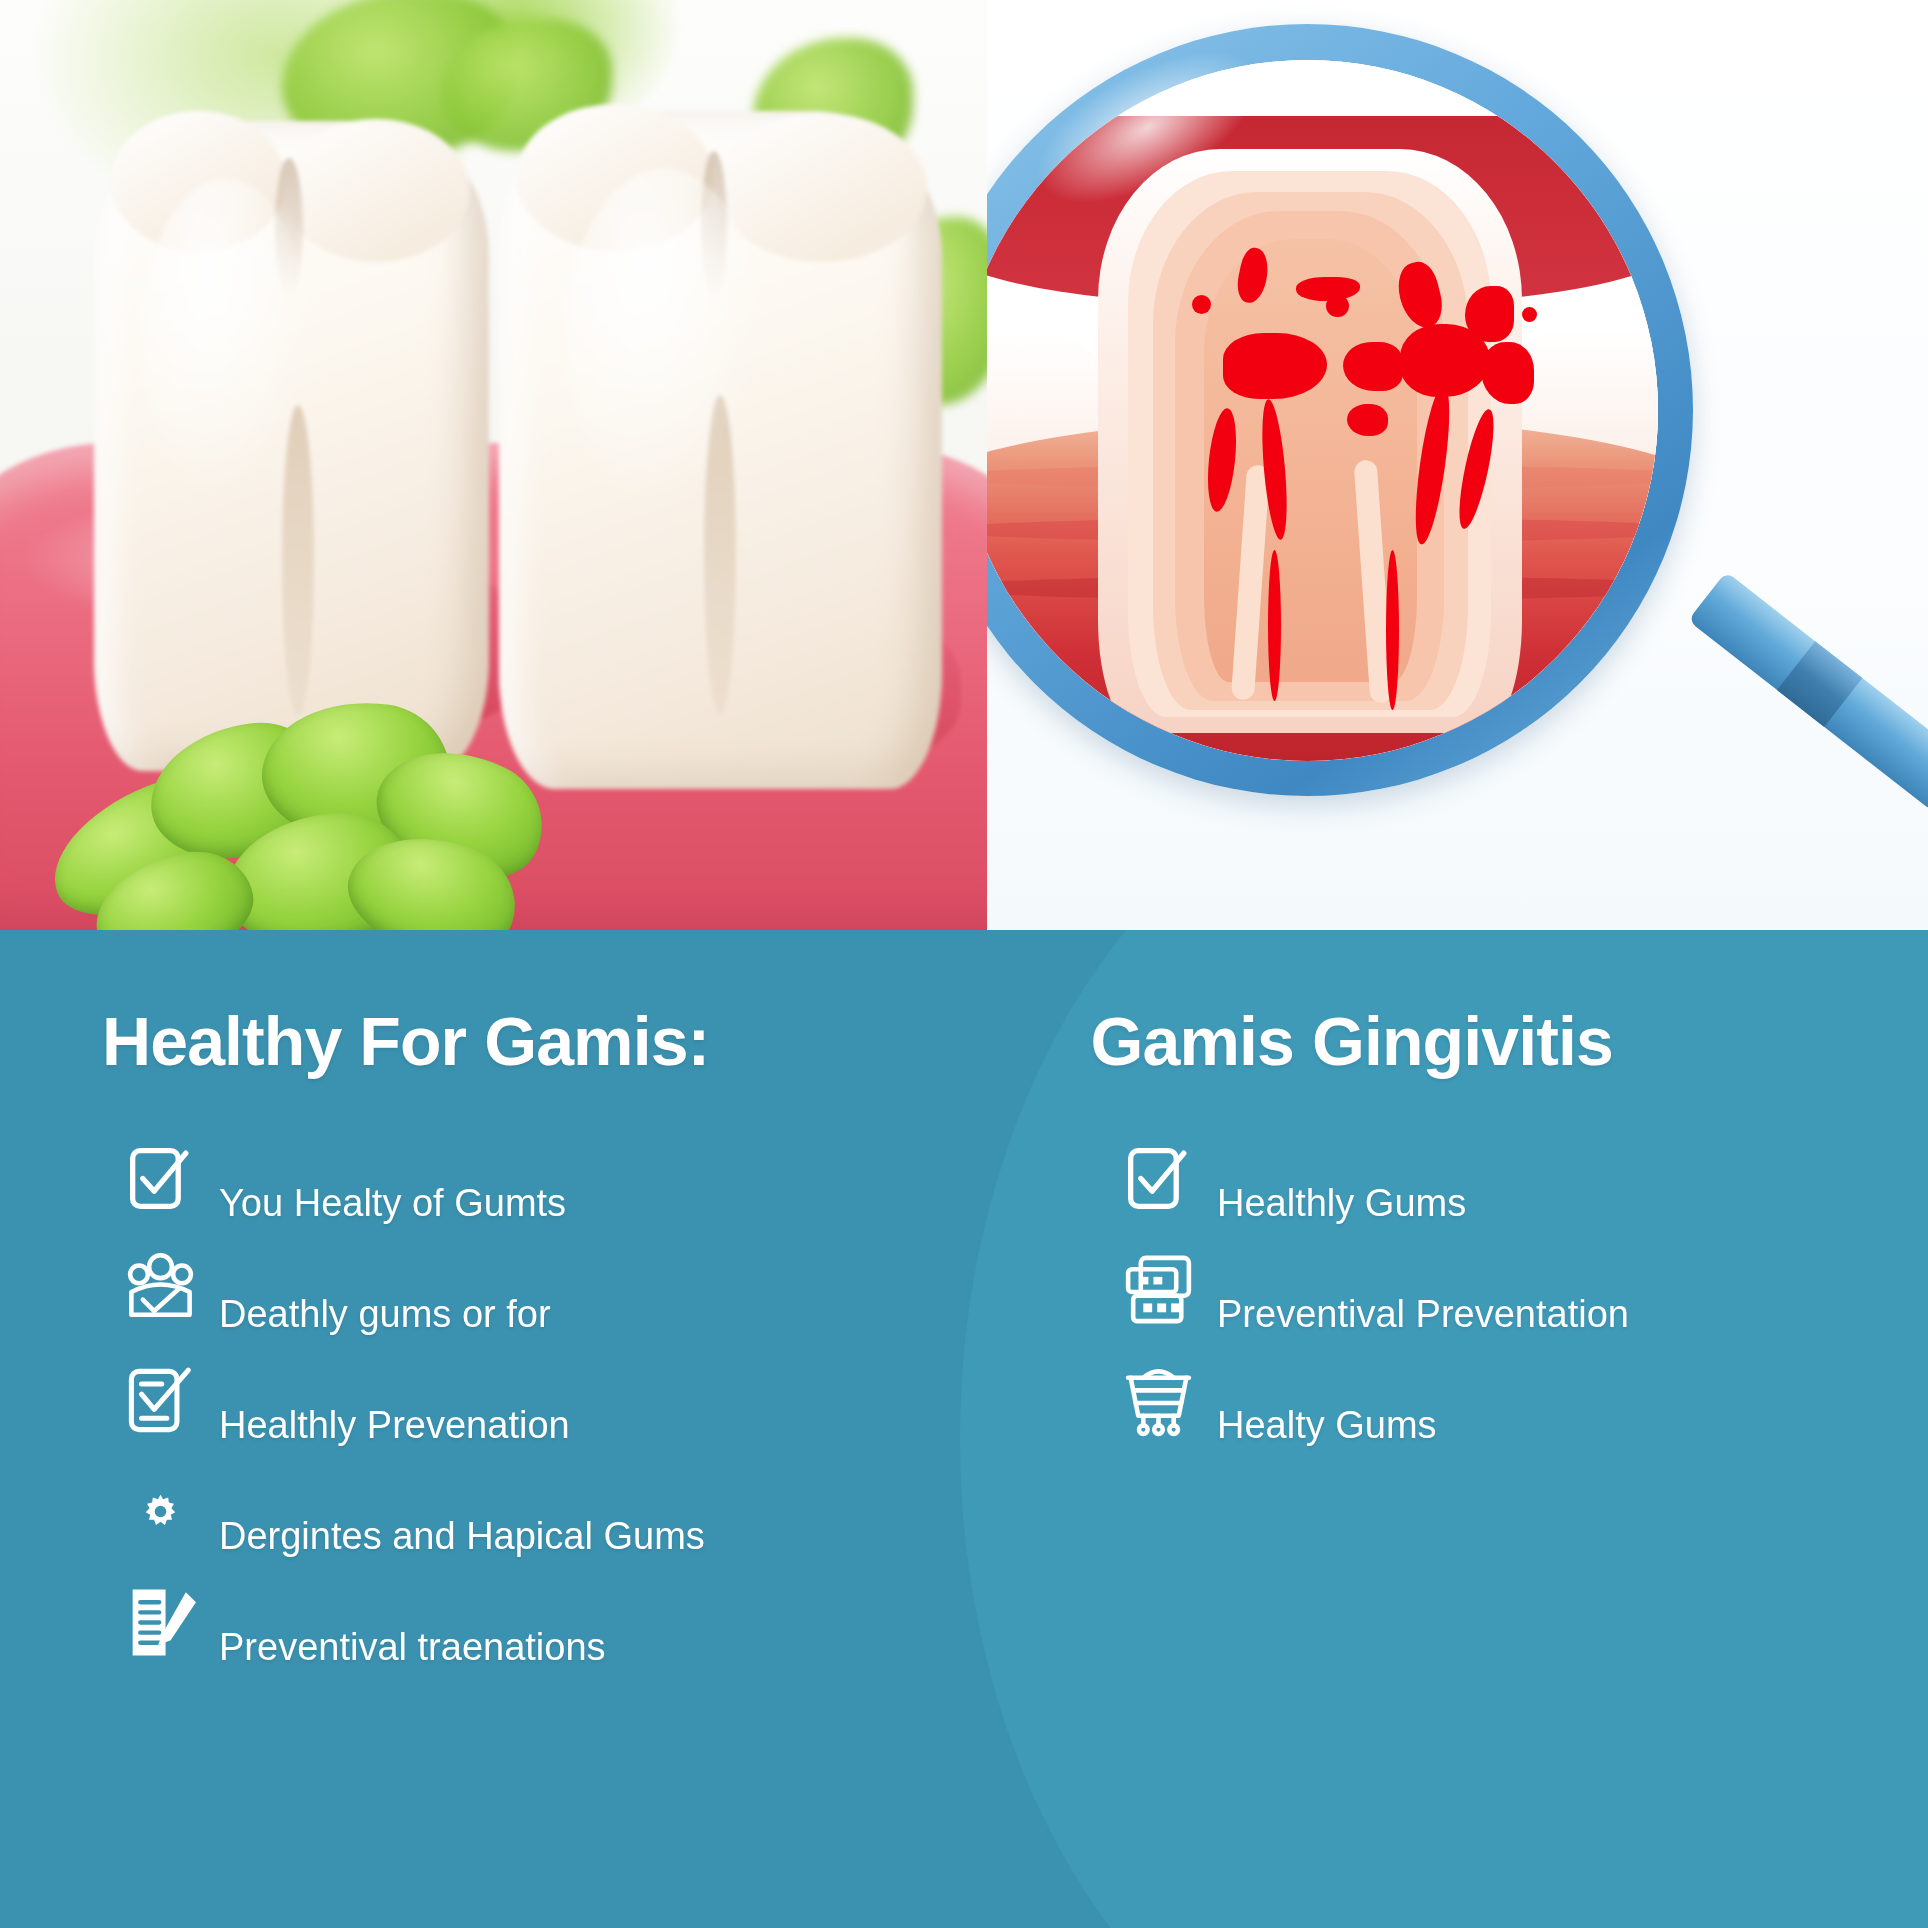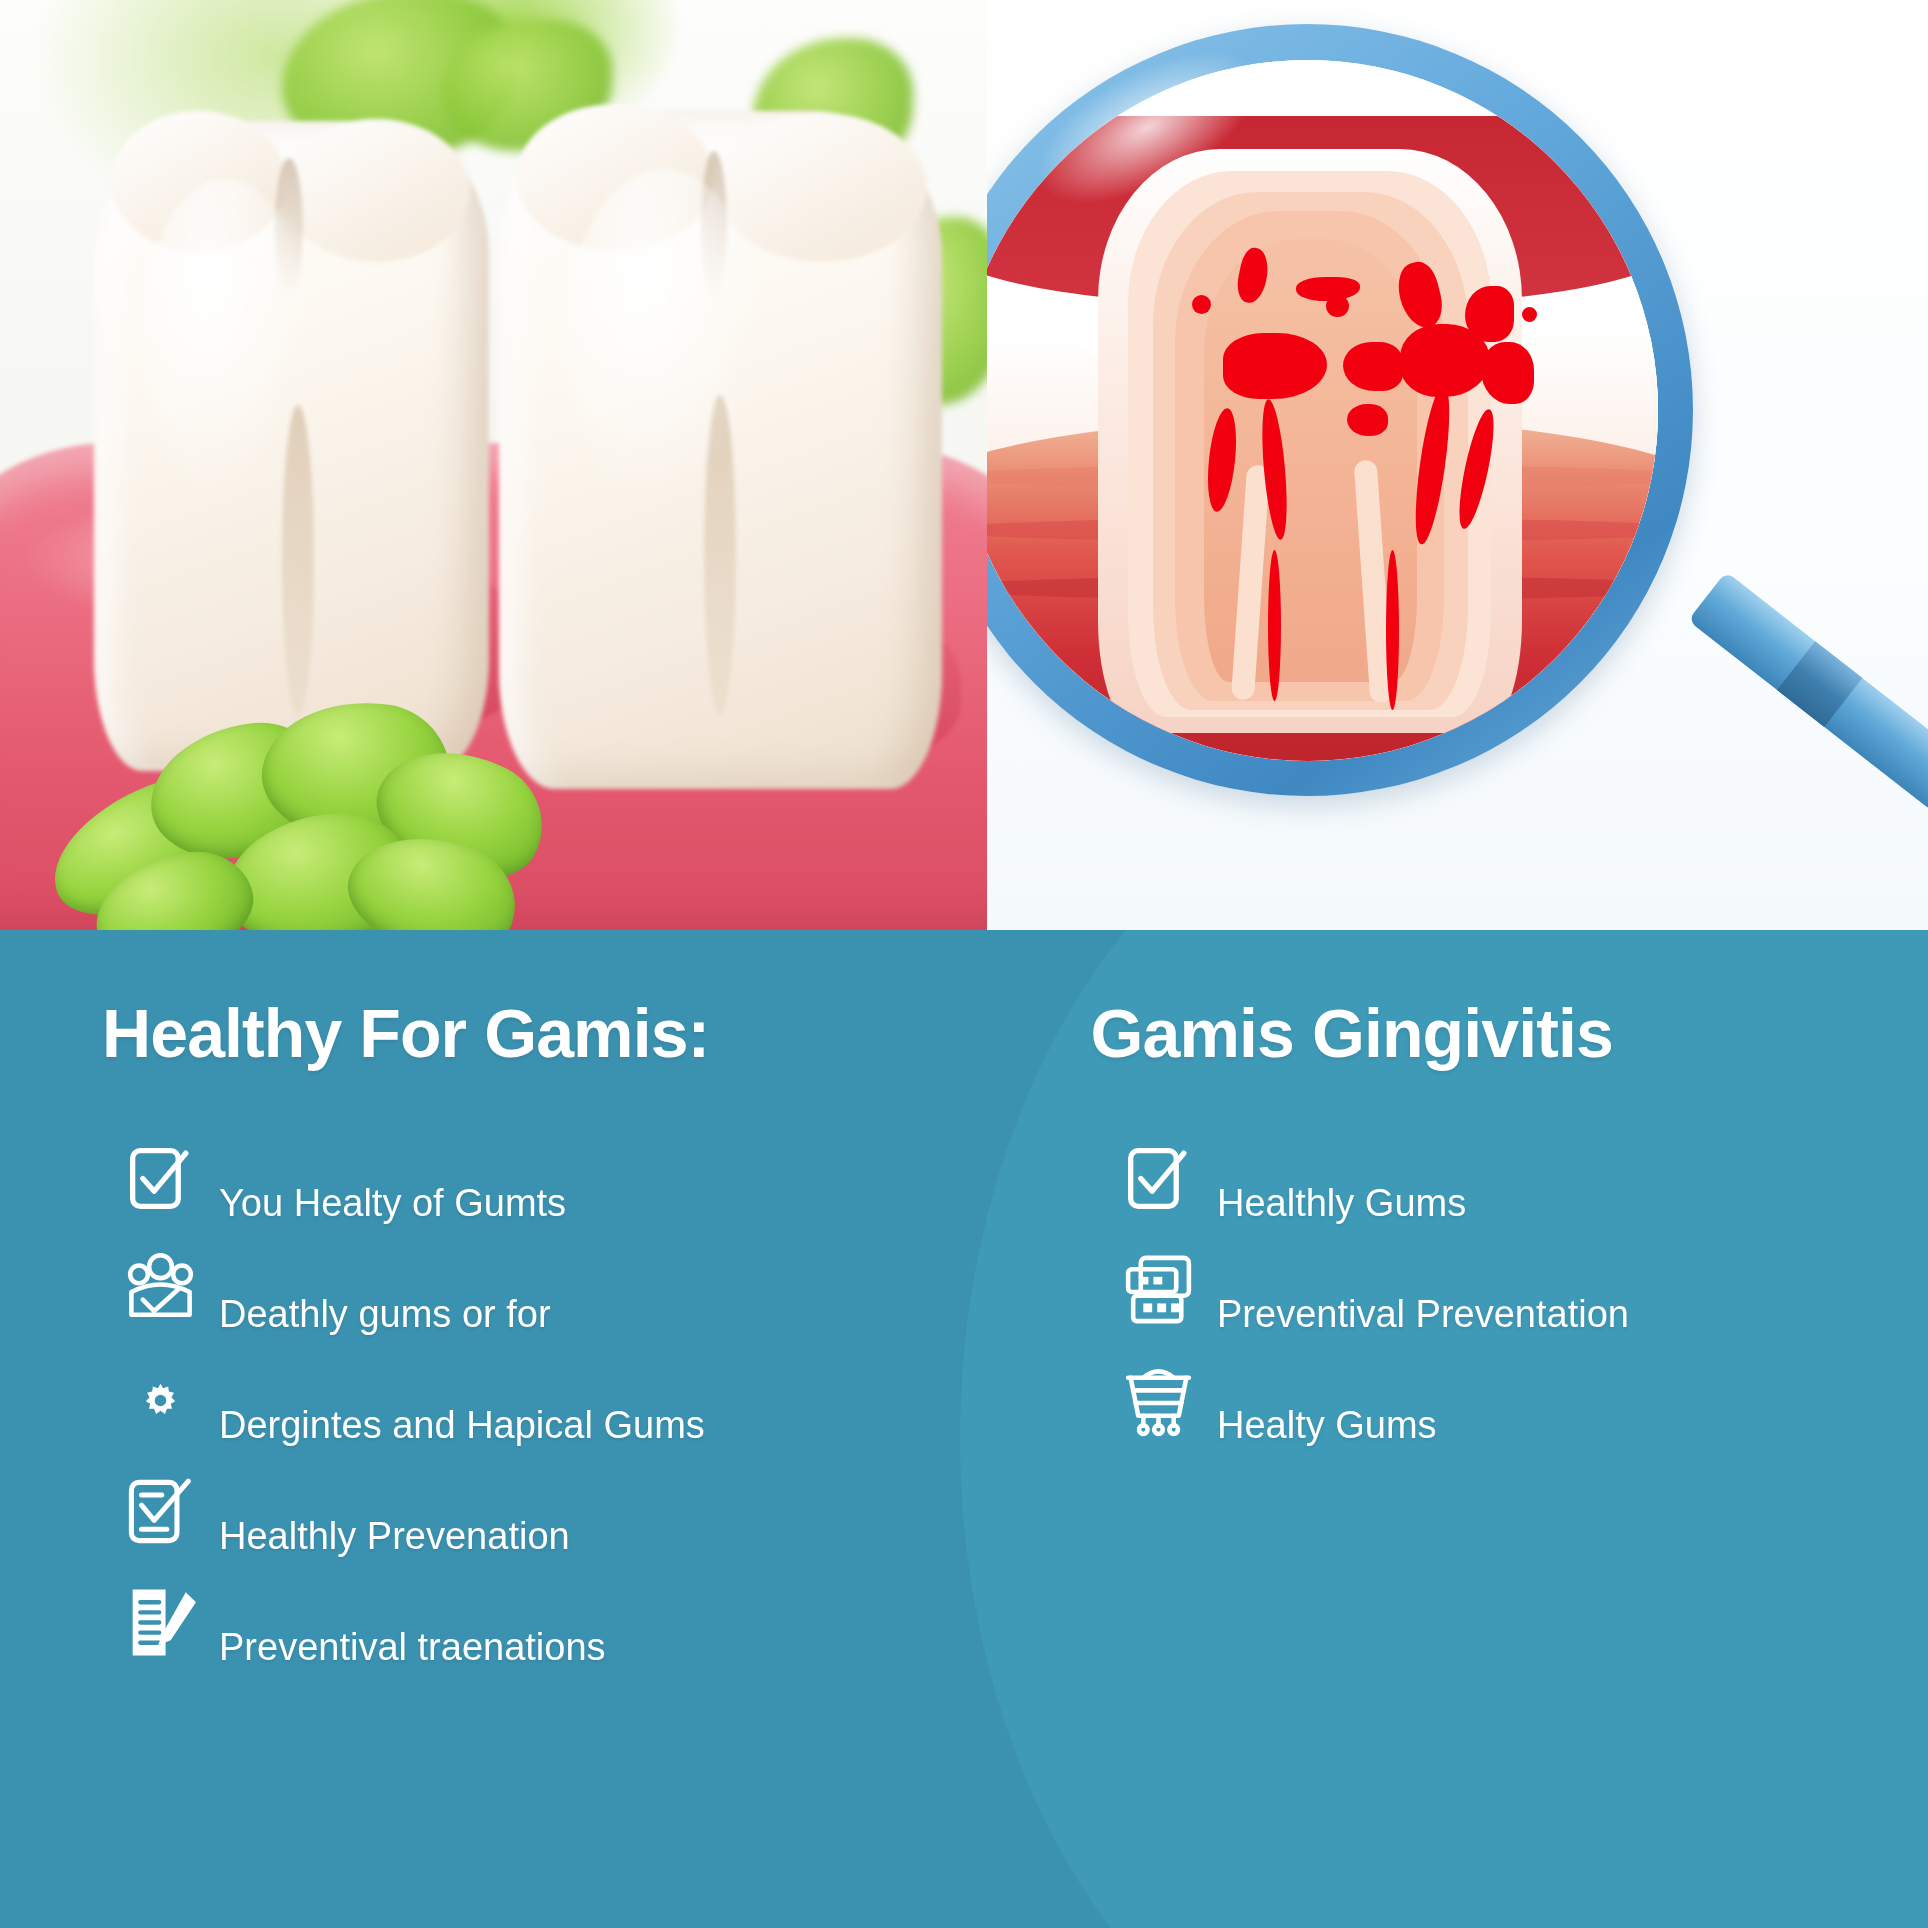--- a/index.html
+++ b/index.html
@@ -233,21 +233,21 @@
   .col-right{left:1100px;width:829px;}
 
   .col-title{
     color:#ffffff;
     font-size:68px;
     font-weight:bold;
     letter-spacing:-0.9px;
     line-height:1;
     margin:0;
     position:absolute;
-    top:69px;
+    top:77px;
     text-shadow:0 1.9px 4.7px rgba(0,0,0,.10);
     white-space:nowrap;
   }
   .col-left .col-title{left:0;}
   .col-right .col-title{left:-9.4px;}
 
   .list{position:absolute;top:184px;left:0;width:829px;margin:0;padding:0;list-style:none;}
   .row{
     display:flex;align-items:flex-end;
     height:111px;
@@ -390,38 +390,38 @@
                 <circle cx="49" cy="20" r="7"></circle>
                 <path d="M9 34 Q32 22 55 34 L55 52 L9 52 Z"></path>
                 <path d="M18 40 L27 49 L47 31"></path>
               </svg>
             </span>
             <span class="row-label">Deathly gums or for</span>
           </li>
 
           <li class="row">
             <span class="icon-cell">
-              <svg width="41" height="41" viewBox="0 0 64 64" fill="#ffffff">
-                <path d="M32 6 l4 7 8-3 1 8 8 2-4 7 6 6-7 4 2 8-8 0-3 8-7-5-7 5-3-8-8 0 2-8-7-4 6-6-4-7 8-2 1-8 8 3z"></path>
-                <circle cx="32" cy="32" r="9" fill="#3b92b0"></circle>
-              </svg>
-            </span>
-            <span class="row-label">Dergintes and Hapical Gums</span>
-          </li>
-
-          <li class="row">
-            <span class="icon-cell">
               <svg width="81" height="81" viewBox="0 0 64 64" fill="none" stroke="#ffffff" stroke-width="4" stroke-linecap="round" stroke-linejoin="round">
                 <rect x="9" y="9" width="36" height="46" rx="6"></rect>
                 <path d="M17 19 H33"></path>
                 <path d="M17 46 H37"></path>
                 <path d="M17 27 L27 39 L54 8"></path>
               </svg>
             </span>
             <span class="row-label">Healthly Prevenation</span>
+          </li>
+
+          <li class="row">
+            <span class="icon-cell">
+              <svg width="41" height="41" viewBox="0 0 64 64" fill="#ffffff">
+                <path d="M32 6 l4 7 8-3 1 8 8 2-4 7 6 6-7 4 2 8-8 0-3 8-7-5-7 5-3-8-8 0 2-8-7-4 6-6-4-7 8-2 1-8 8 3z"></path>
+                <circle cx="32" cy="32" r="9" fill="#3b92b0"></circle>
+              </svg>
+            </span>
+            <span class="row-label">Dergintes and Hapical Gums</span>
           </li>
 
           <li class="row">
             <span class="icon-cell">
               <svg width="81" height="81" viewBox="0 0 64 64" fill="none">
                 <path d="M10 6 H36 L36 58 H10 Z" fill="#ffffff"></path>
                 <path d="M16 16 H31 M16 24 H31 M16 32 H31 M16 40 H31 M16 48 H31" stroke="#3b92b0" stroke-width="3.4" stroke-linecap="round"></path>
                 <path d="M52 8 L60 16 L40 46 L30 50 L34 40 Z" fill="#ffffff"></path>
               </svg>
             </span>

